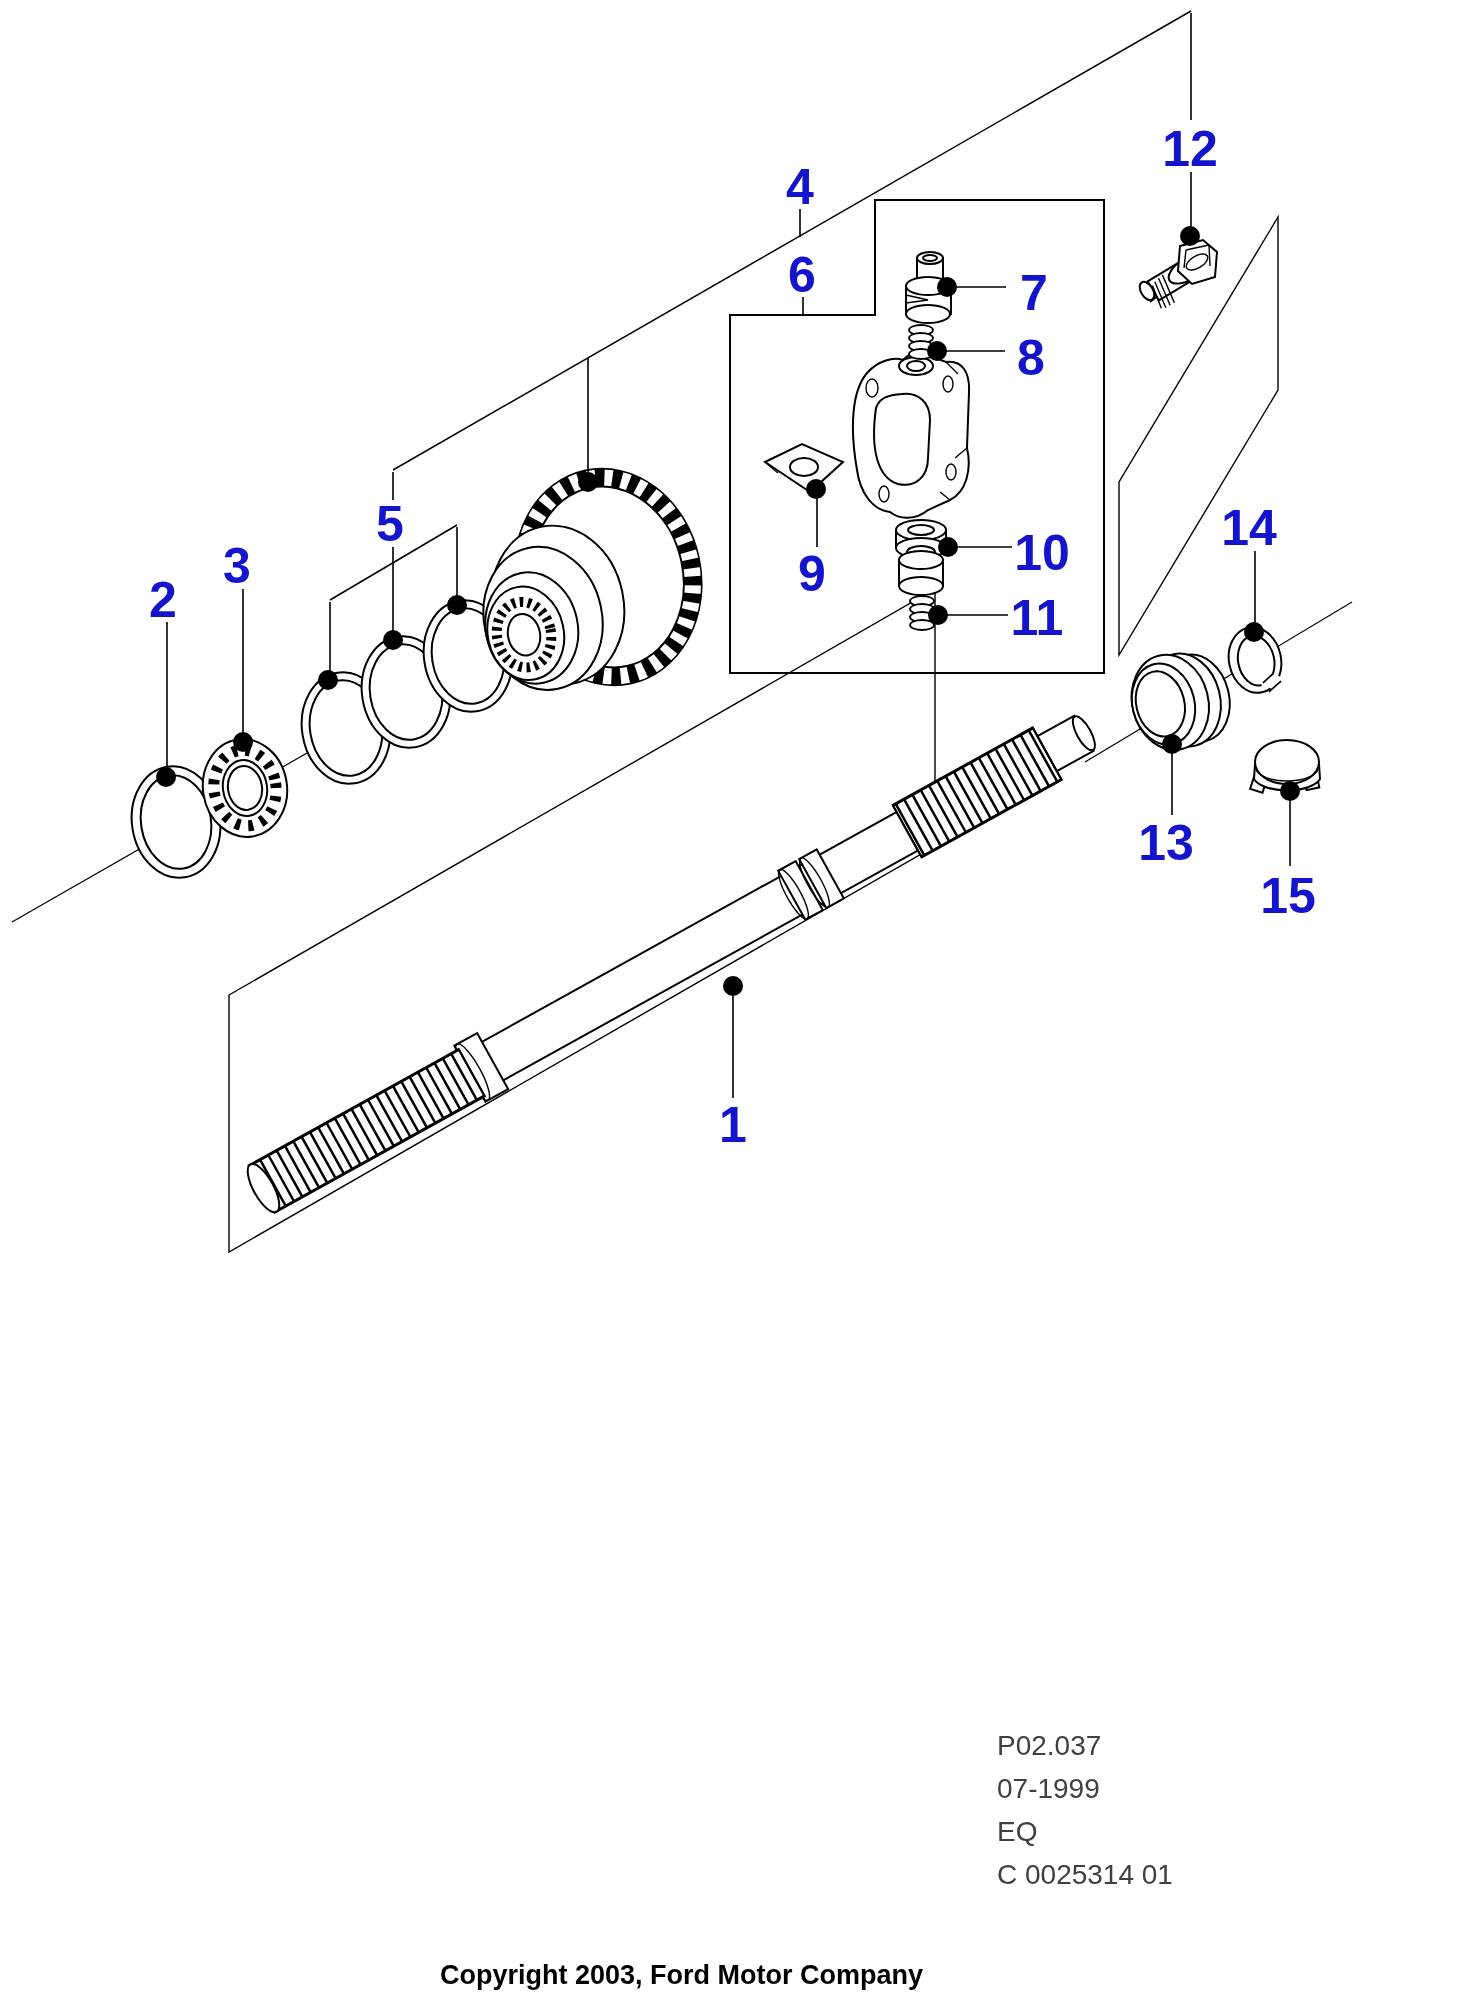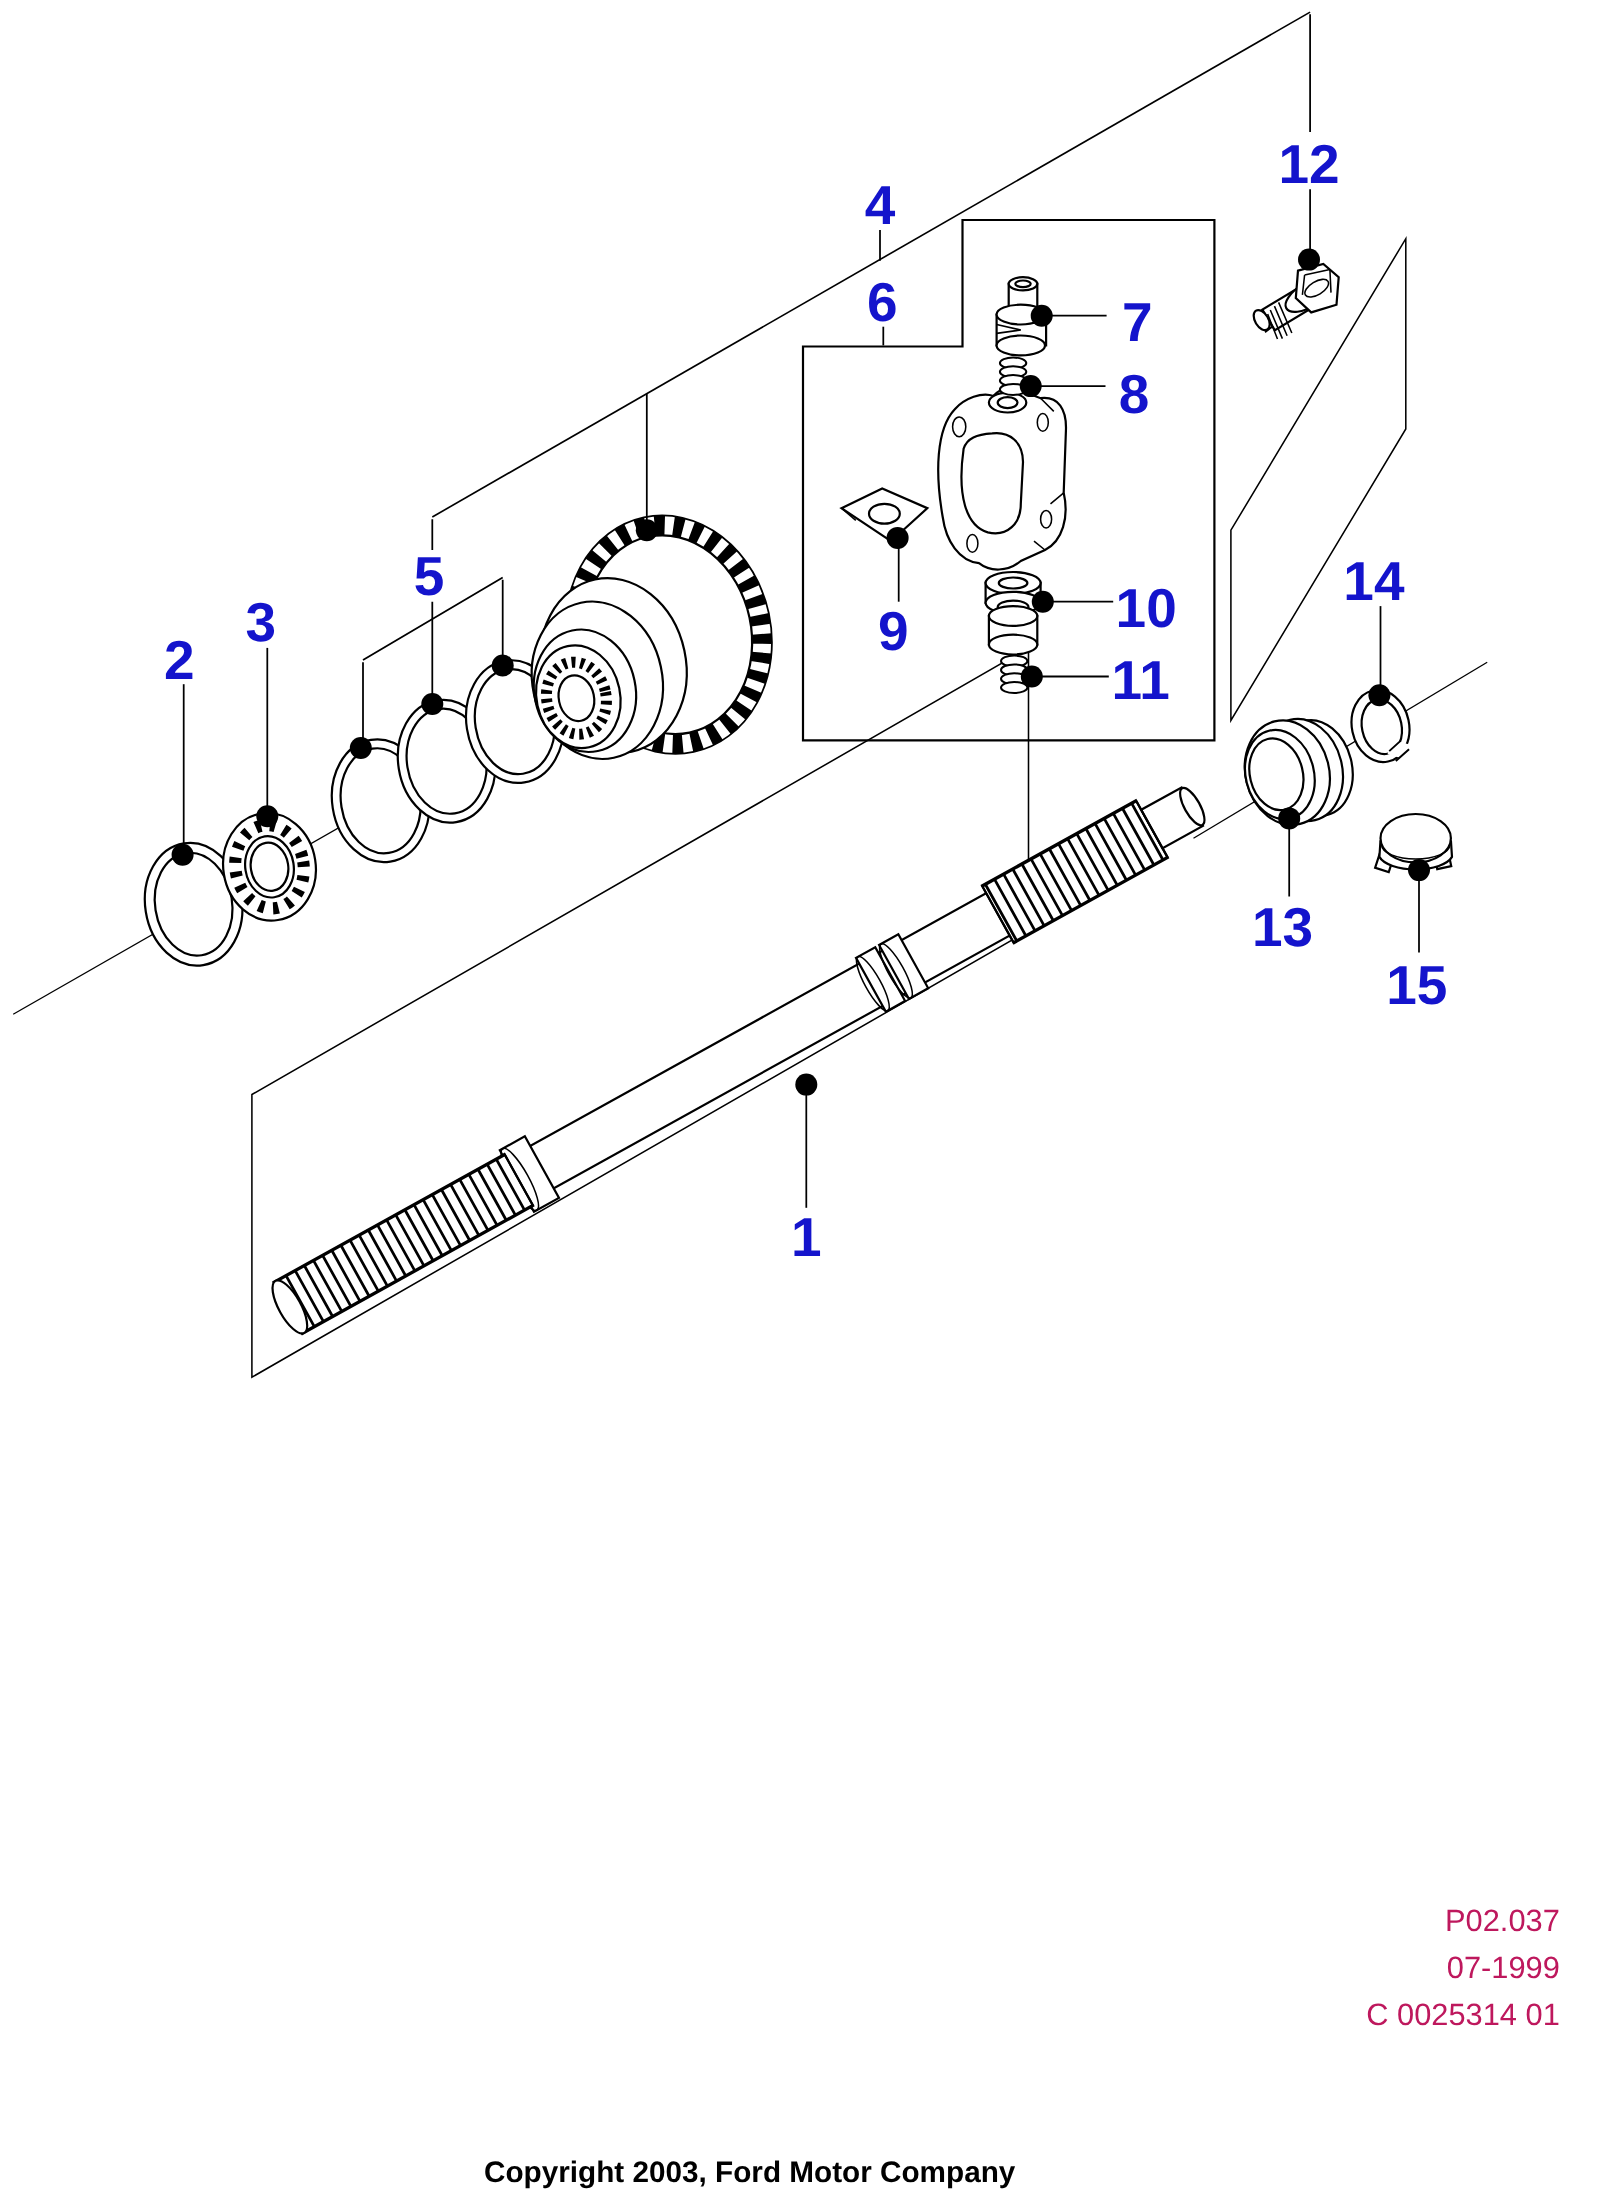--- a/index.html
+++ b/index.html
@@ -1,22 +1,22 @@
 <!DOCTYPE html>
 <html><head>
 <meta charset="utf-8">
 <style>
   html,body{margin:0;padding:0;background:#ffffff;}
   #page{position:relative;width:1474px;height:2000px;background:#ffffff;overflow:hidden;
         font-family:"Liberation Sans", sans-serif;}
   #diagram-svg{position:absolute;left:0;top:0;}
   .part-label{font-family:"Liberation Sans", sans-serif;font-weight:bold;font-size:50px;
               text-anchor:middle;}
-  #doc-codes{position:absolute;right:56px;top:1724px;width:400px;text-align:right;
-             font-size:28px;color:#be185d;line-height:43px;}
+  #doc-codes{position:absolute;right:77px;top:1724px;width:400px;text-align:left;
+             font-size:28px;color:#404040;line-height:43px;}
   #copyright-line{position:absolute;left:440px;top:1960px;font-size:27px;color:#000;font-weight:bold;}
 </style>
 </head>
 <body>
 
 <div id="page">
 
 <svg id="diagram-svg" width="1474" height="2000" viewBox="0 0 1474 2000" xmlns="http://www.w3.org/2000/svg">
 
   <g stroke="#000" stroke-width="1.5" fill="none">
@@ -247,18 +247,19 @@
         <text x="1190" y="166" class="part-label" fill="#1414cc">12</text>
         <text x="1166" y="860" class="part-label" fill="#1414cc">13</text>
         <text x="1249" y="545" class="part-label" fill="#1414cc">14</text>
         <text x="1288" y="913" class="part-label" fill="#1414cc">15</text>
       </g>
 </svg>
 
 <div id="doc-codes">
   <div>P02.037</div>
   <div>07-1999</div>
+  <div>EQ</div>
   <div>C 0025314 01</div>
 </div>
 
 <div id="copyright-line">Copyright 2003, Ford Motor Company</div>
 
 </div>
 
 </body></html>

